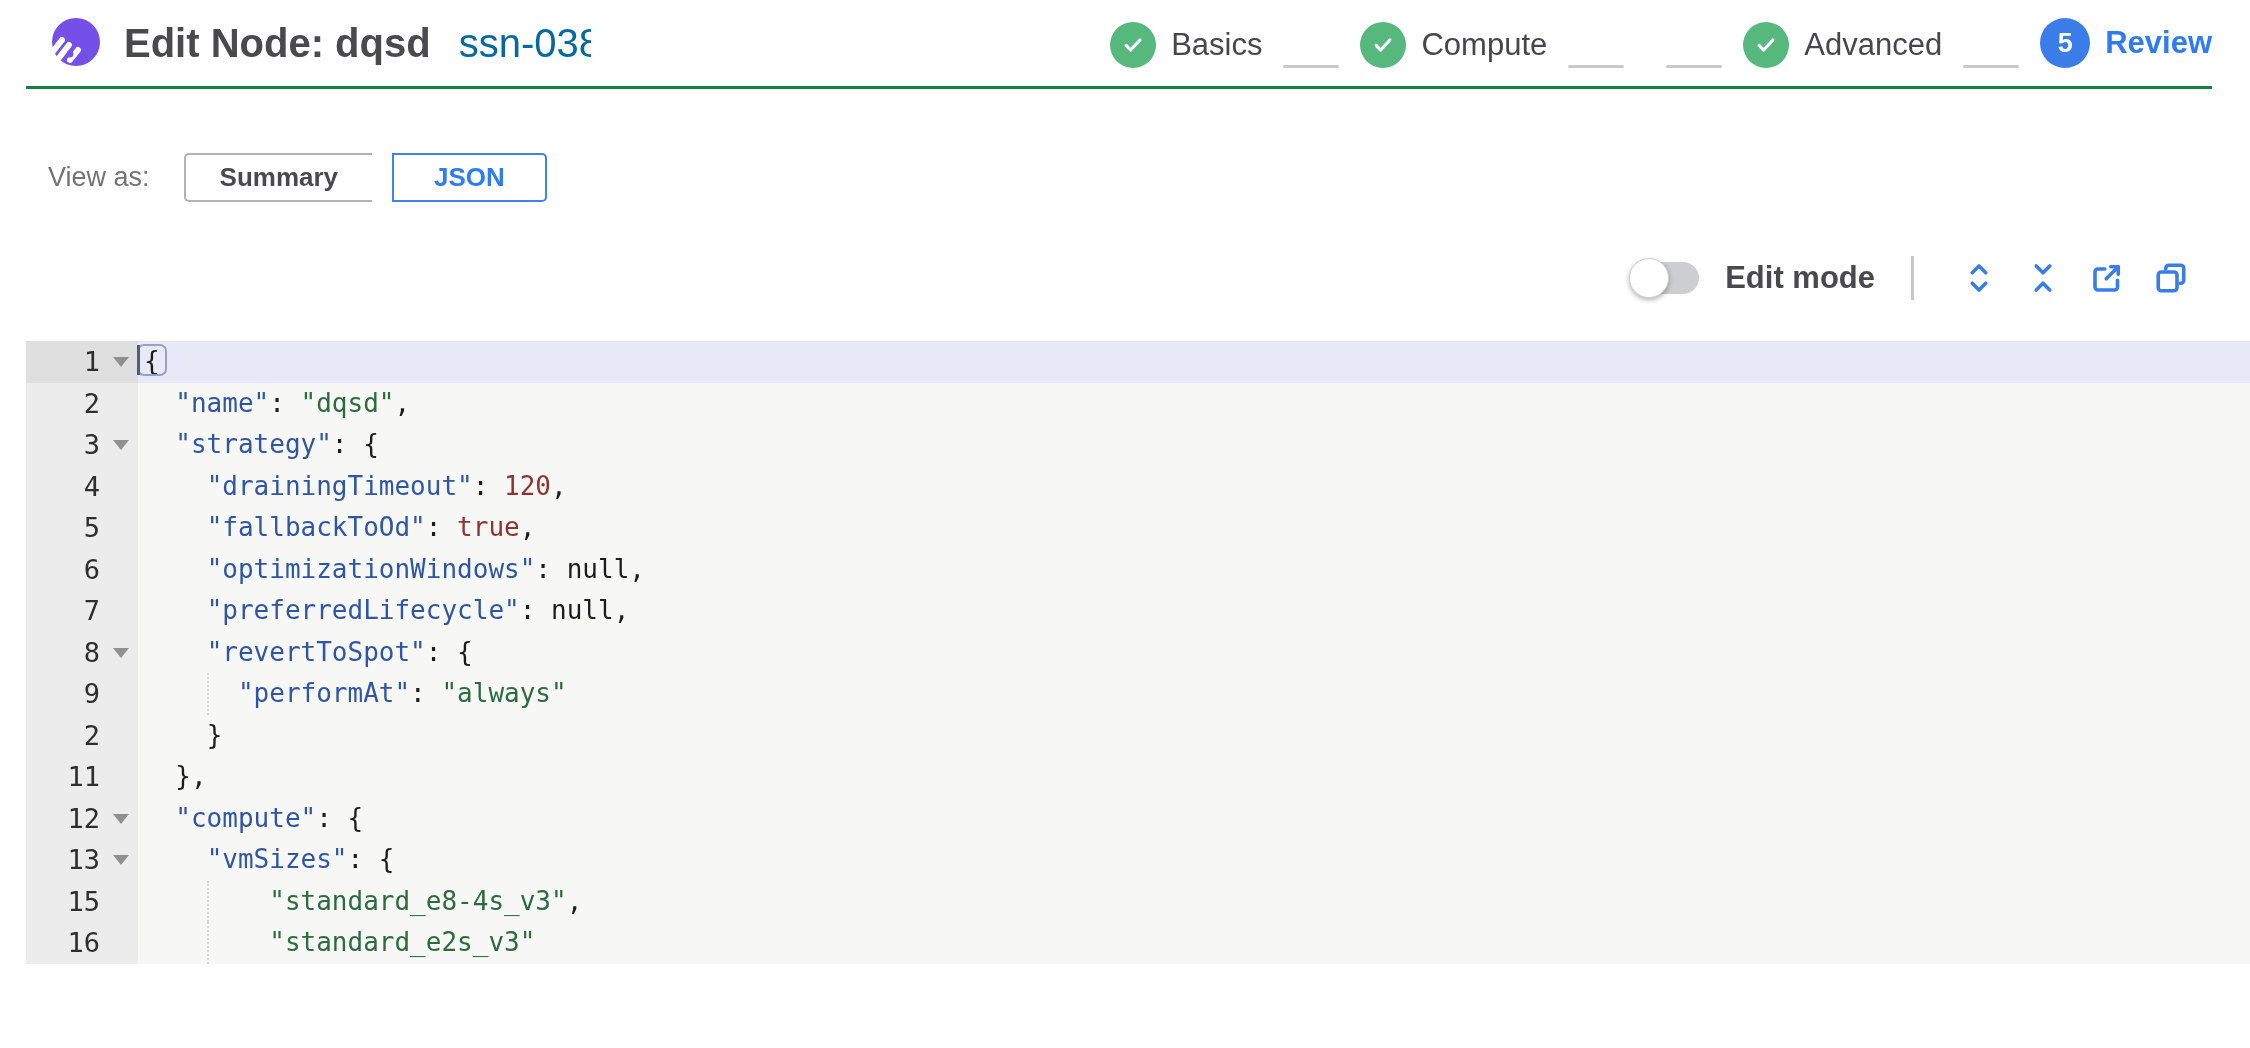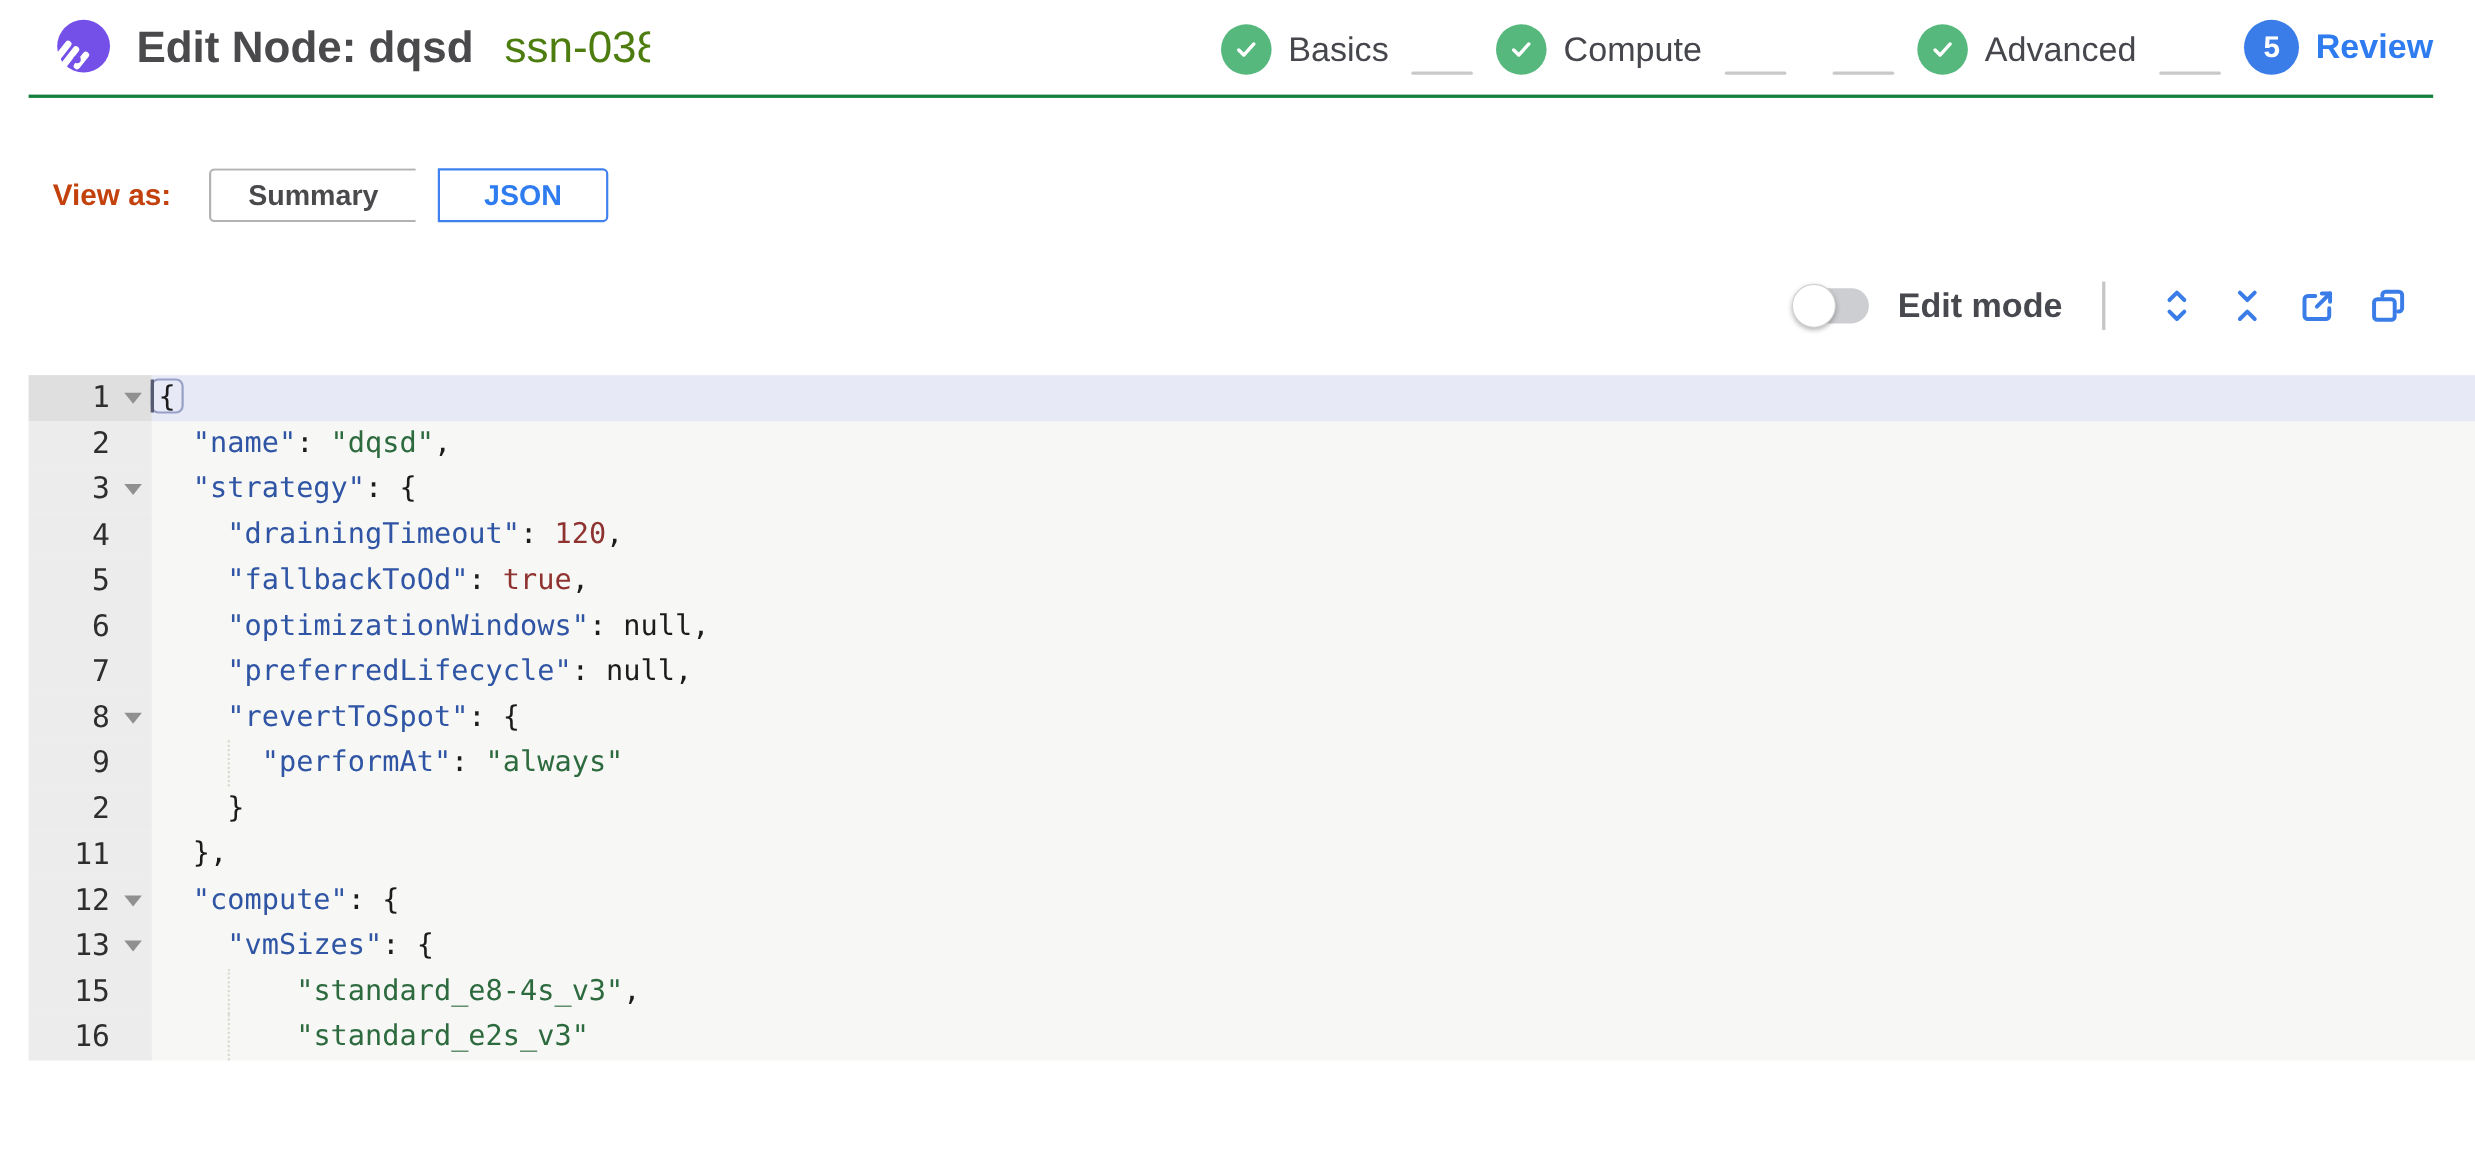--- a/index.html
+++ b/index.html
@@ -5,36 +5,36 @@
   * { margin:0; padding:0; box-sizing:border-box; }
   html,body { width:2250px; height:1048px; overflow:hidden; background:#fff;
               font-family:"Liberation Sans", sans-serif; }
 
   
   .header { display:flex; align-items:center; height:89px;
             margin:0 38px 0 26px; padding-left:22px;
             border-bottom:3px solid #15803d; }
   .logo { width:54px; height:54px; flex-shrink:0; }
   .title { font-size:40px; font-weight:700; color:#4a4a4d; margin-left:22px; white-space:nowrap; }
-  .subtitle { font-size:40px; font-weight:400; color:#4d7c0f; margin-left:28px;
+  .subtitle { font-size:40px; font-weight:400; color:#0369a1; margin-left:28px;
               width:132px; overflow:hidden; white-space:nowrap; flex-shrink:0; }
   .stepper { margin-left:auto; display:flex; align-items:flex-end; }
   .step { display:flex; align-items:center; }
   .step-circle { width:46px; height:46px; border-radius:50%; background:#57b87e;
                  display:flex; align-items:center; justify-content:center;
                  color:#fff; flex-shrink:0; }
   .step-label { font-size:31px; color:#45474c; margin-left:15px; white-space:nowrap; }
   .connector { width:56px; height:3px; background:#c9c9c9; border-radius:2px; margin:0 21px; }
   .step.active .step-circle { width:50px; height:50px; background:#3b7de8;
                  font-size:27px; font-weight:700; }
   .step.active .step-label { color:#2e7cf0; font-weight:600; }
 
   
   .viewas { display:flex; align-items:center; margin:64px 0 0 48px; }
-  .viewas-label { font-size:27px; font-weight:700; color:#c2410c; margin-right:34px; }
+  .viewas-label { font-size:27px; font-weight:400; color:#737373; margin-right:34px; }
   .btn-group { display:flex;gap:20px; }
   .vbtn { height:49px; display:flex; align-items:center; justify-content:center;
           background:#fff; font-size:26px; font-weight:700; cursor:pointer; }
   .vbtn.summary { padding:0 34px; border:2px solid #b3b3b3; border-right:none;
                   border-radius:5px 0 0 5px; color:#4a4a4d; }
   .vbtn.json { padding:0 40px; border:2px solid #3f82ef; border-radius:0 5px 5px 0;
                color:#2e7cf0; }
 
   
   .toolbar { display:flex; align-items:center; justify-content:flex-end;

